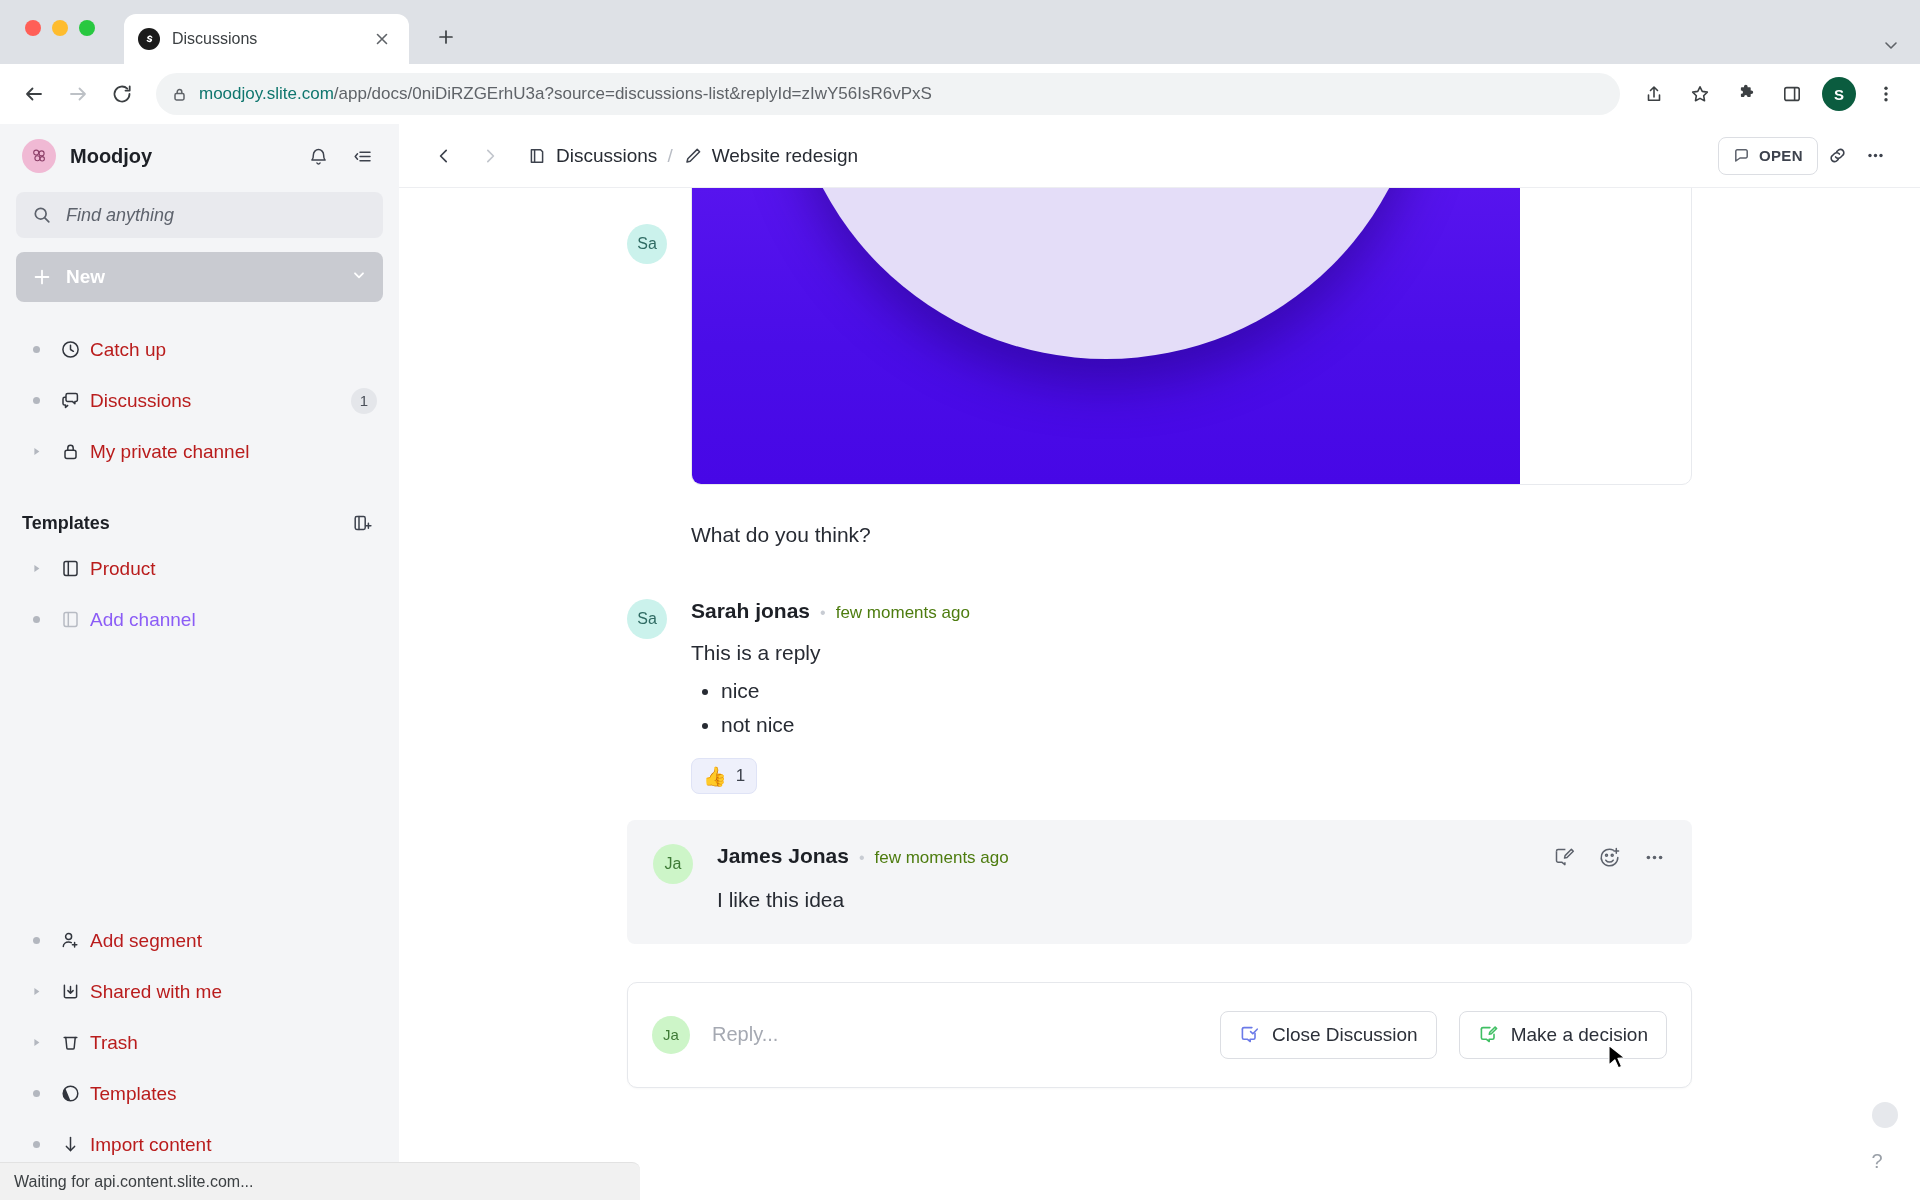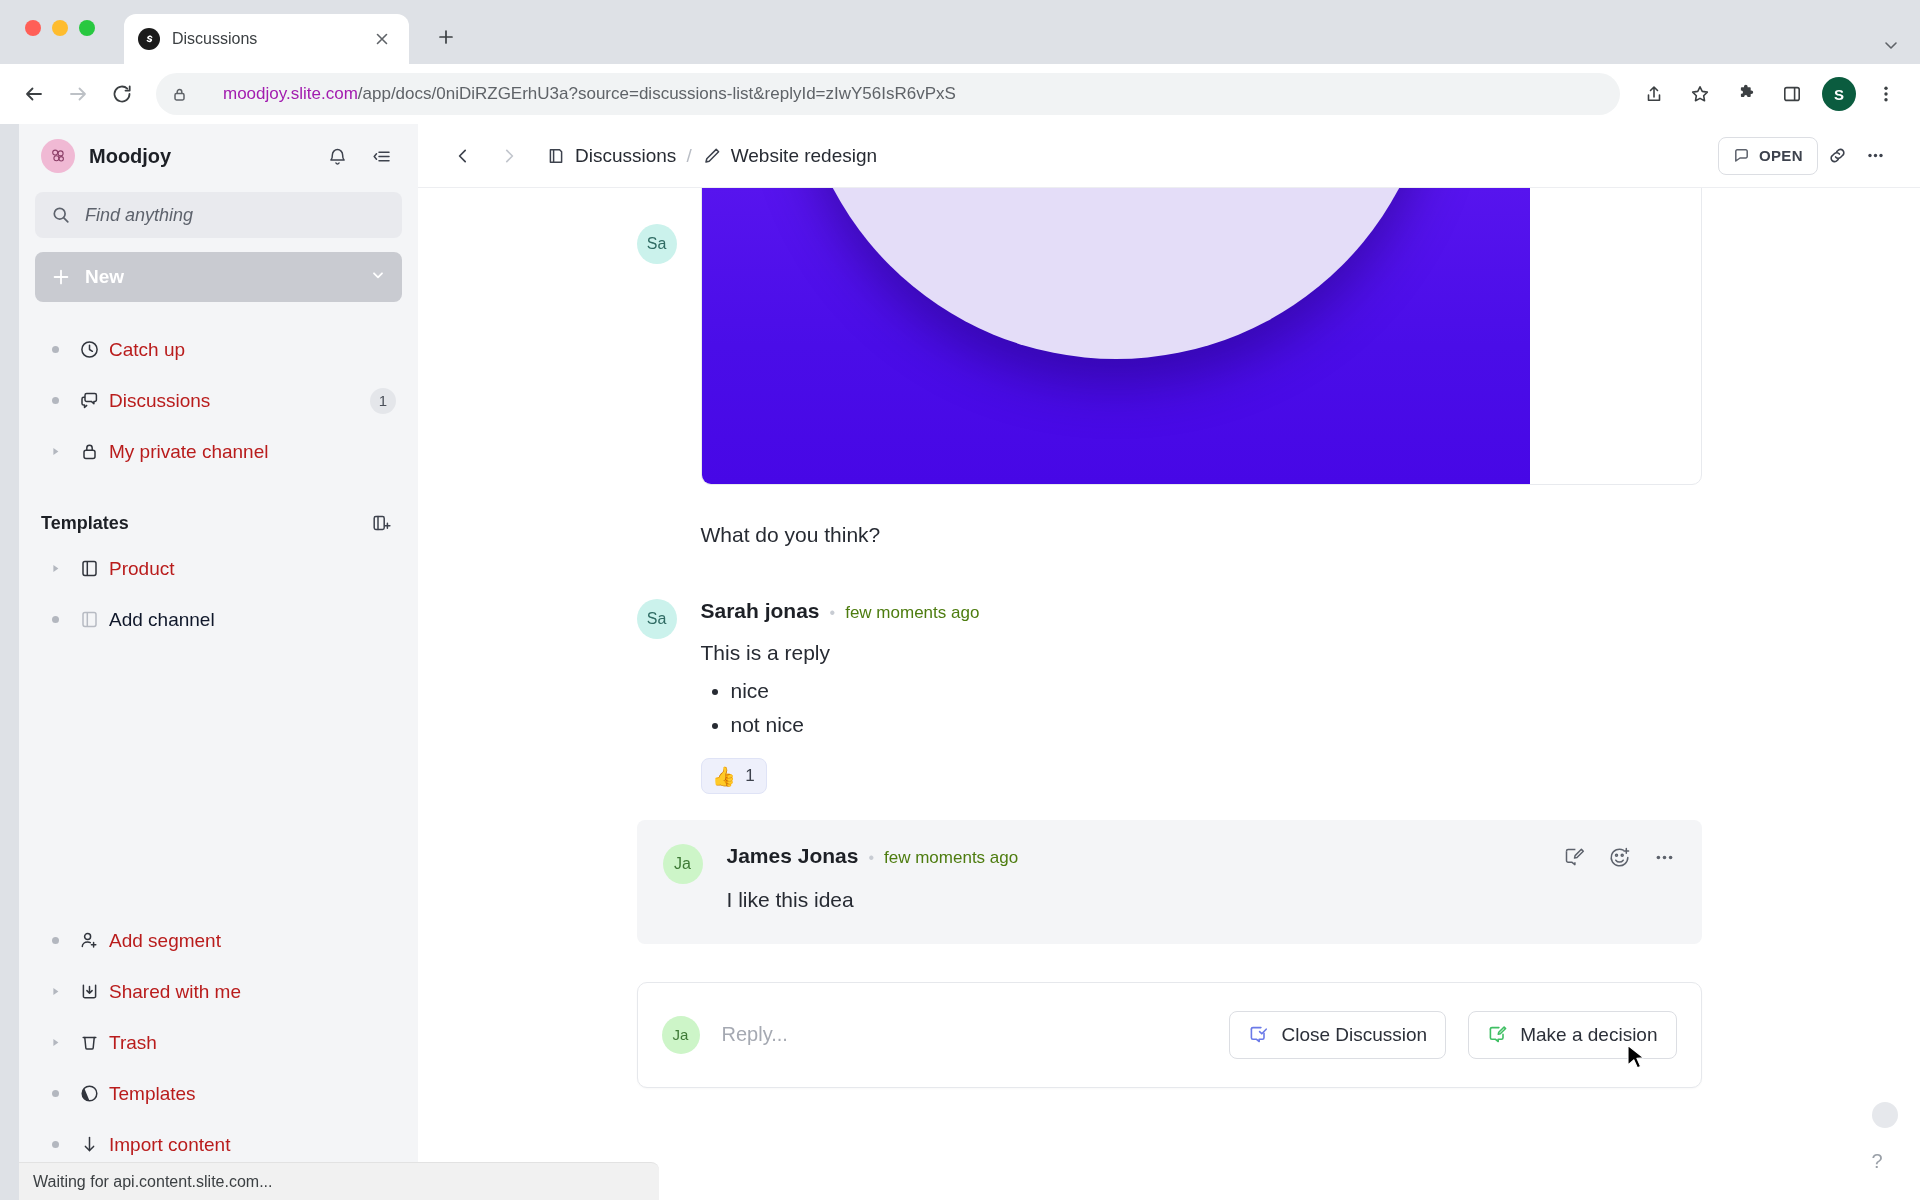--- a/index.html
+++ b/index.html
@@ -30,27 +30,27 @@
   .tabstrip-right { margin-left:auto; margin-bottom:10px; padding-right:10px; color:#5f6368; display:flex; align-items:center; }
 
   .omnibar { height:60px; background:#ffffff; display:flex; align-items:center; padding:0 14px; gap:4px; }
   .navbtn { width:40px; height:40px; border-radius:50%; display:flex; align-items:center; justify-content:center; color:#3c4043; }
   .navbtn.disabled { color:#bdc1c6; }
   .urlbox {
     flex:1; height:42px; background:#f1f3f4; border-radius:21px;
     display:flex; align-items:center; padding:0 16px; gap:12px; margin:0 10px;
   }
   .url-text { font-size:17px; color:#5f6368; white-space:nowrap; overflow:hidden; }
-  .url-text .host { color:#a21caf;margin-left:24px; }
+  .url-text .host { color:#0f766e; }
   .omni-icons { display:flex; align-items:center; gap:6px; }
   .omni-icon { width:40px; height:40px; display:flex; align-items:center; justify-content:center; color:#3c4043; }
   .avatar-chip { width:34px; height:34px; border-radius:50%; background:#0b5c3f; color:#fff; display:flex; align-items:center; justify-content:center; font-size:15px; font-weight:600; margin:0 4px; }
 
   
-  .app { flex:1; display:flex; background:#ffffff; min-height:0; position:relative;margin-left:19px; }
+  .app { flex:1; display:flex; background:#ffffff; min-height:0; position:relative; }
 
   
   .sidebar { width:399px; background:#f4f5f7; display:flex; flex-direction:column; padding:0 16px; position:relative; flex:0 0 auto; }
   .ws-head { height:64px; display:flex; align-items:center; gap:14px; padding:0 6px; }
   .ws-logo { width:34px; height:34px; border-radius:50%; background:#f0b9d4; display:flex; align-items:center; justify-content:center; flex:0 0 auto; }
   .ws-name { font-size:20px; font-weight:700; color:#1d2026; flex:1; }
   .ws-act { width:30px; height:30px; display:flex; align-items:center; justify-content:center; color:#3d424d; }
 
   .search {
     height:46px; background:#e9eaee; border-radius:8px; display:flex; align-items:center;
@@ -64,21 +64,21 @@
   }
   .newbtn .lbl { font-size:19px; font-weight:600; }
   .newbtn .caret { margin-left:auto; }
 
   .navlist { margin-top:22px; }
   .navitem { height:51px; display:flex; align-items:center; gap:0; border-radius:8px; padding:0 6px; }
   .twisty { width:28px; display:flex; align-items:center; justify-content:center; flex:0 0 auto; }
   .twisty .bullet { width:7px; height:7px; border-radius:50%; background:#b3b7bf; }
   .navicon { width:40px; display:flex; align-items:center; justify-content:center; color:#31353d; flex:0 0 auto; }
   .navlabel { font-size:19px; color:#b91c1c; }
-  .navlabel.muted { color:#0f172a; }
+  .navlabel.muted { color:#8b5cf6; }
   .badge { margin-left:auto; min-width:26px; height:26px; border-radius:13px; background:#e4e6ea; color:#4b505a;
            font-size:15px; display:flex; align-items:center; justify-content:center; padding:0 8px; }
 
   .sect-head { display:flex; align-items:center; padding:0 6px; margin-top:26px; height:40px; }
   .sect-title { font-size:18px; font-weight:700; color:#1d2026; flex:1; }
   .sect-act { width:30px; height:30px; display:flex; align-items:center; justify-content:center; color:#3d424d; }
 
   .sidebar-bottom { margin-top:auto; padding-bottom:30px; }
 
   .statusbar {

